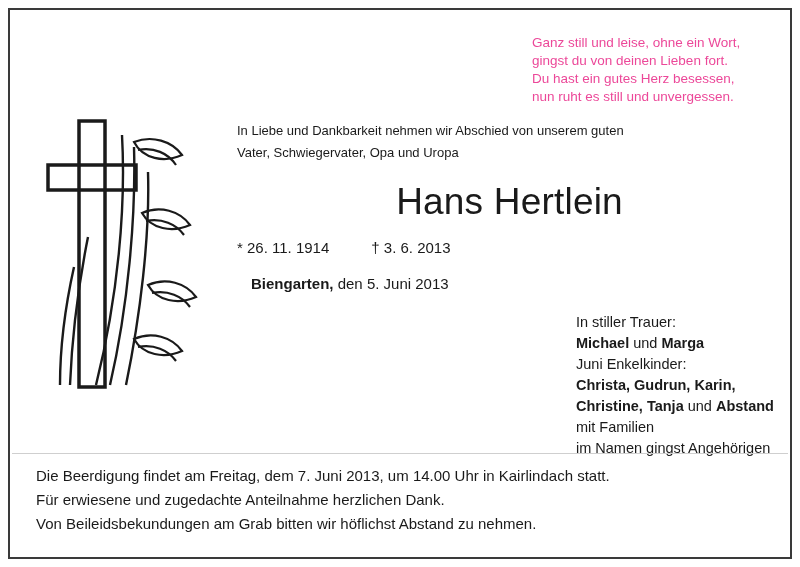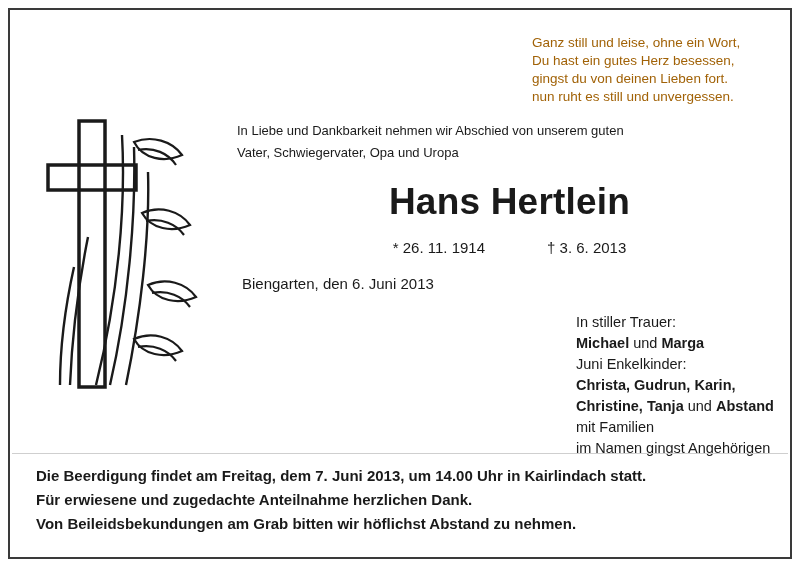--- a/index.html
+++ b/index.html
@@ -39,21 +39,21 @@
   }
 
   
   .verse {
     position: absolute;
     left: 520px;
     top: 22px;
     width: 250px;
     font-size: 13.5px;
     line-height: 18px;
-    color: #a16207;
+    color: #ec4899;
   }
   .verse div { white-space: nowrap; }
 
   
   .emblem {
     position: absolute;
     left: 18px;
     top: 105px;
     width: 185px;
     height: 275px;
@@ -69,41 +69,41 @@
     line-height: 22px;
   }
   .name {
     position: absolute;
     left: 225px;
     top: 168px;
     width: 545px;
     text-align: center;
     font-size: 37px;
     line-height: 44px;
-    font-weight: 700;
+    font-weight: 400;
     letter-spacing: 0.2px;
   }
   .dates {
     position: absolute;
     left: 225px;
     top: 227px;
     width: 545px;
     font-size: 15px;
     display: flex;
-    justify-content: center;
-    gap: 62px;
+    justify-content: flex-start;
+    gap: 42px;
   }
   .dates span { white-space: nowrap; }
   .place {
     position: absolute;
     left: 230px;
     top: 263px;
     font-size: 15px;
   }
-  .place b { font-weight: normal; }
+  .place b { font-weight: bold; margin-left: 9px; }
 
   
   .mourners {
     position: absolute;
     left: 528px;
     top: 300px;
     width: 250px;
     font-size: 14.5px;
     line-height: 21px;
     margin-left: 36px;
@@ -111,21 +111,20 @@
   .mourners .b { font-weight: bold; }
 
   
   .footer {
     position: absolute;
     left: 24px;
     top: 452px;
     right: 16px;
     font-size: 15px;
     line-height: 24px;
-    font-weight: bold;
   }
   .footer div { white-space: nowrap; }
   .hr {
     position: absolute;
     left: 0;
     right: 0;
     top: 441px;
     height: 1px;
     background: #cfcfcf;
   }
@@ -133,22 +132,22 @@
 </head>
 <body>
 
 <div class="page">
   <div class="frame"></div>
 
   <div class="notice">
 
     <div class="verse">
       <div>Ganz still und leise, ohne ein Wort,</div>
+      <div>gingst du von deinen Lieben fort.</div>
       <div>Du hast ein gutes Herz besessen,</div>
-      <div>gingst du von deinen Lieben fort.</div>
       <div>nun ruht es still und unvergessen.</div>
     </div>
 
     <div class="emblem">
       <svg width="185" height="275" viewBox="0 0 185 275" xmlns="http://www.w3.org/2000/svg">
 
         <g fill="none" stroke="#1a1a1a" stroke-width="3.5">
 
           <rect x="49" y="4" width="26" height="266"></rect>
 
@@ -187,21 +186,21 @@
 
     <div class="name">Hans Hertlein</div>
 
     <div class="dates">
       <span>* 26. 11. 1914</span>
       <span>† 3. 6. 2013</span>
     </div>
 
     <div class="place">
       <b>Biengarten,</b>
-      <span>den 6. Juni 2013</span>
+      <span>den 5. Juni 2013</span>
     </div>
 
     <div class="mourners">
       <div>In stiller Trauer:</div>
       <div>
         <span class="b">Michael</span>
         <span>und</span>
         <span class="b">Marga</span>
       </div>
       <div>Juni Enkelkinder:</div>

